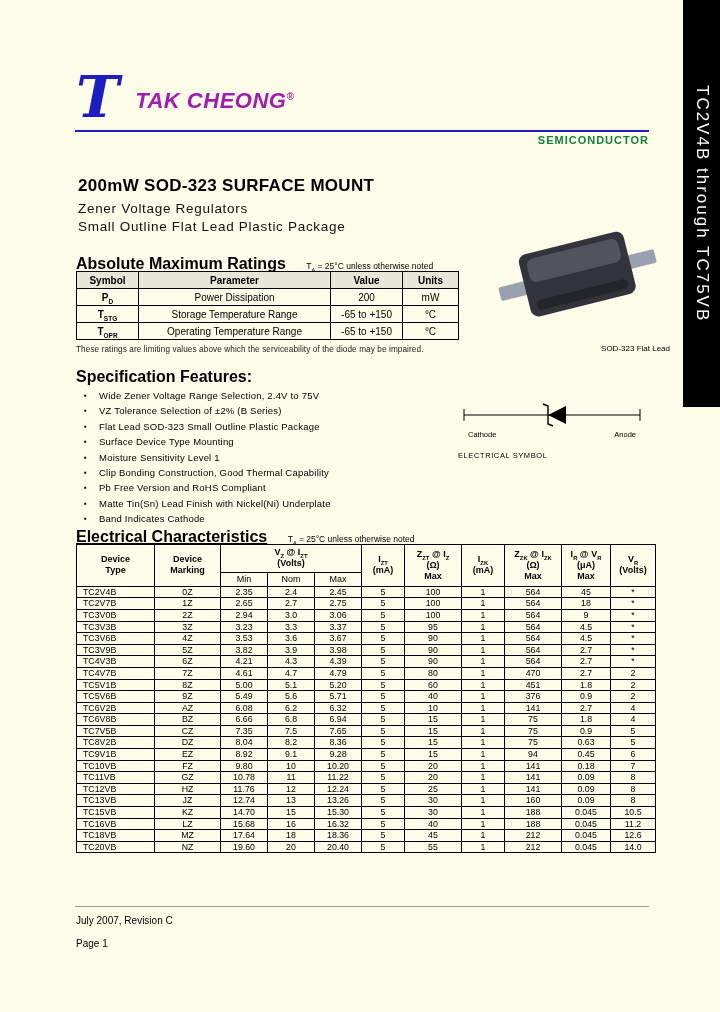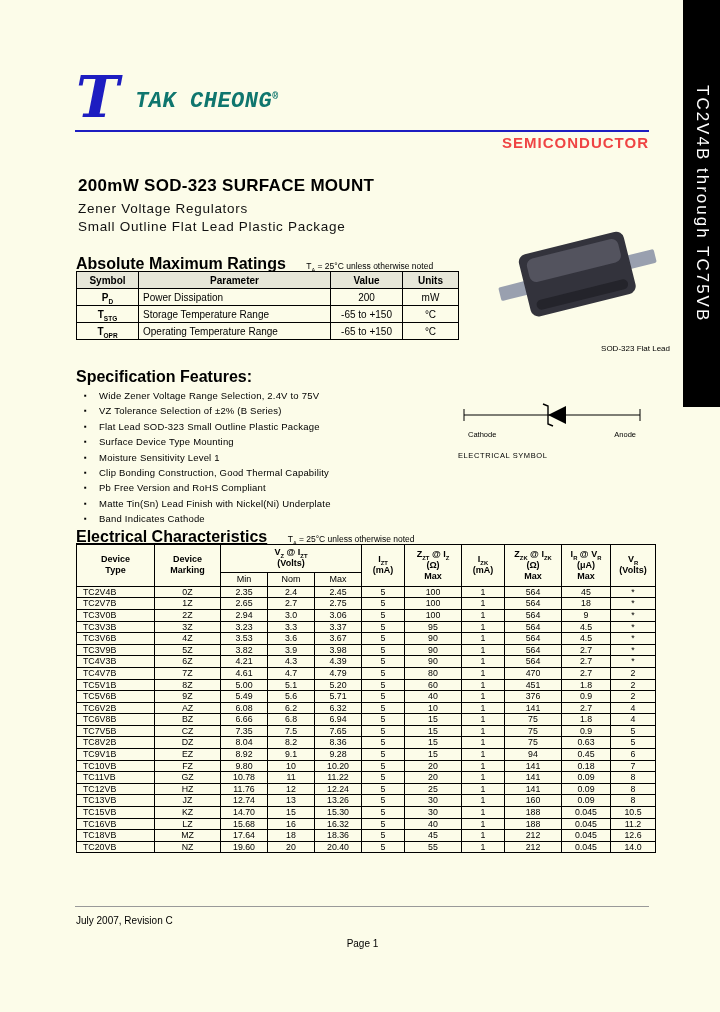--- a/index.html
+++ b/index.html
@@ -20,47 +20,47 @@
     writing-mode:vertical-rl; color:#fff; font-size:17px; letter-spacing:2px; white-space:nowrap;
   }
 
   
   .logo { position:absolute; left:76px; top:74px; display:flex; align-items:flex-end; }
   .logo-glyph {
     font-family:"DejaVu Serif", serif; font-style:italic; font-weight:bold;
     font-size:58px; line-height:46px; color:#1d1dc1;
   }
   .logo-text {
-    font-family:Liberation Mono, monospace; font-style:italic; font-weight:bold;
-    font-size:22px; color:#0f766e; margin-left:16px; margin-bottom:6px; letter-spacing:0.5px; white-space:nowrap;
+    font-family:Liberation Sans, sans-serif; font-style:italic; font-weight:bold;
+    font-size:22px; color:#a21caf; margin-left:16px; margin-bottom:6px; letter-spacing:0.5px; white-space:nowrap;
   }
   .logo-reg { font-size:10px; vertical-align:super; }
   .header-rule { position:absolute; left:75px; top:130px; width:574px; height:1.5px; background:#1d1dc1; }
   .division {
     position:absolute; left:399px; top:134px; width:250px; text-align:right;
-    color:#ef4444; font-weight:bold; font-size:15px; letter-spacing:1px;
+    color:#15803d; font-weight:bold; font-size:11px; letter-spacing:1px;
   }
 
   
   .title-block { position:absolute; left:78px; top:176px; }
   .title-main { font-size:17px; font-weight:bold; letter-spacing:0.3px; }
   .title-sub { font-size:13.5px; letter-spacing:0.7px; margin-top:4px; color:#111; line-height:1.3; }
 
   
   .section-heading { font-size:16px; font-weight:bold; display:inline-block; }
   .condition { font-size:8.5px; margin-left:16px; }
 
   table { border-collapse:collapse; }
   th, td { border:1px solid #000; }
 
   
   .abs-head { position:absolute; left:76px; top:255px; }
   .abs-table { position:absolute; left:76px; top:271px; font-size:10px; table-layout:fixed; }
   .abs-table th { font-size:10px; padding:2.5px 3px; background:#e7e7d9; }
-  .abs-table td { padding:2.5px 4px; }
+  .abs-table td { padding:2.5px 4px;text-align:center; }
   .abs-table td.sym { text-align:center; font-weight:bold; }
   .abs-table td.val, .abs-table td.uni { text-align:center; }
   .abs-note { position:absolute; left:76px; top:345px; font-size:8.2px; color:#222; letter-spacing:0.1px; }
 
   
   .package-fig { position:absolute; left:486px; top:216px; width:184px; }
   .package-caption { text-align:right; font-size:8px; margin-top:2px; }
 
   
   .features-head { position:absolute; left:76px; top:368px;text-align:center; }
@@ -81,21 +81,21 @@
   .elec-head .section-heading { text-decoration:underline; }
   .elec-table { position:absolute; left:76px; top:544px; font-size:8.8px; table-layout:fixed;padding-left:40px; }
   .elec-table th { font-weight:bold; font-size:9px; padding:2px 1px; line-height:1.25; text-align:center; }
   .elec-table tr.subhdr th { font-weight:normal; padding:1px; }
   .elec-table td { padding:0 2px; line-height:10.6px; text-align:center; }
   .elec-table td.dev { text-align:left; padding-left:6px; }
 
   
   .footer-rule { position:absolute; left:75px; top:906px; width:574px; height:1px; background:#999; }
   .revision { position:absolute; left:76px; top:915px; font-size:10px; }
-  .page-number { position:absolute; left:76px; top:938px; width:573px; text-align:center; font-size:10px; }
+  .page-number { position:absolute; left:76px; top:938px; width:573px; text-align:left; font-size:10px; }
 </style>
 </head>
 <body>
 
 <div class="page">
 
   <div class="side-bar">
     <span>TC2V4B through TC75VB</span>
   </div>
 
@@ -149,20 +149,21 @@
       </tr>
       <tr>
         <td class="sym">T<sub>OPR</sub></td>
         <td>Operating Temperature Range</td>
         <td class="val">-65 to +150</td>
         <td class="uni">°C</td>
       </tr>
     </tbody>
   </table>
 
+  <div class="abs-note">These ratings are limiting values above which the serviceability of the diode may be impaired.</div>
 
   <div class="package-fig">
     <svg width="184" height="122" viewBox="0 0 184 122">
       <g transform="rotate(-14 92 61)">
         <rect x="12" y="52" width="32" height="14" rx="2" fill="#99a0af"></rect>
         <rect x="140" y="52" width="32" height="14" rx="2" fill="#99a0af"></rect>
         <rect x="38" y="26" width="108" height="64" rx="8" fill="#33333c"></rect>
         <rect x="45" y="32" width="94" height="24" rx="7" fill="#53535e"></rect>
         <rect x="45" y="74" width="94" height="10" rx="5" fill="#24242b"></rect>
       </g>

